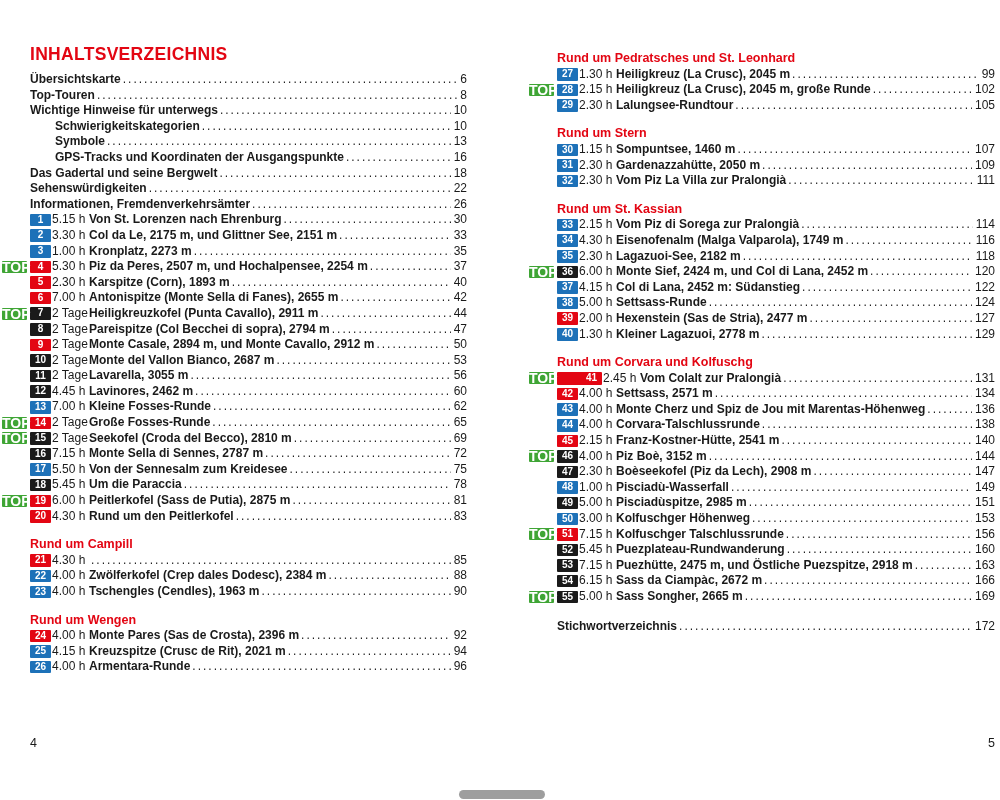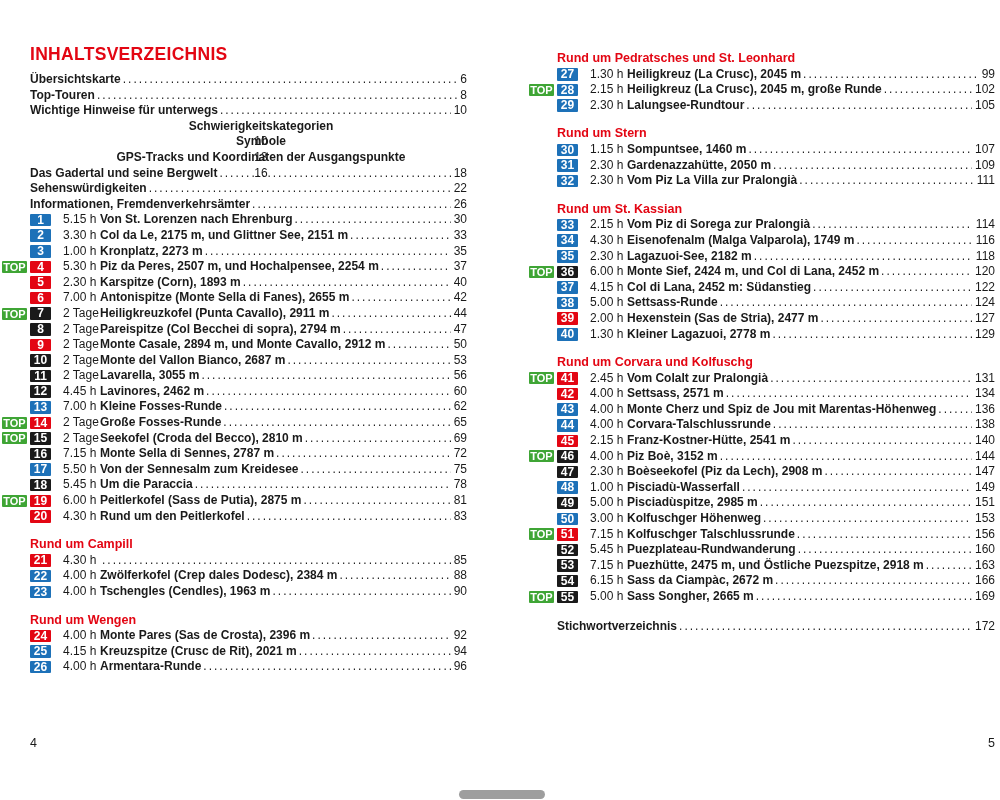--- a/index.html
+++ b/index.html
@@ -38,43 +38,43 @@
 
   .row {
     display: flex;
     align-items: center;
     line-height: 15.6px;
     height: 15.6px;
     font-size: 12px;
     position: relative;
   }
   .fm-row .label, .bm-row .label { font-weight: bold; white-space: nowrap; }
-  .fm-row.indent { padding-left: 25px; flex-direction: column; }
+  .fm-row.indent { padding-left: 25px; }
   .bm-row { margin-top: 14px; }
 
   .num-badge {
     flex: 0 0 21px;
     text-align: center;
     color: #fff;
     font-weight: bold;
-    font-size: 12px;
+    font-size: 10px;
     line-height: 12.5px;
     border-radius: 1px;
-    margin-right: 12px;
+    margin-right: 1px;
   }
   .top-badge {
     position: absolute;
     left: -28px;
     top: 50%;
     transform: translateY(-50%);
     width: 25px;
     text-align: center;
     color: #fff;
     font-weight: bold;
-    font-size: 11px;
+    font-size: 14px;
     line-height: 12px;
     border-radius: 1px;
     background: var(--badge-green);
   }
   .duration { flex: 0 0 37px; font-weight: 400; white-space: nowrap; }
   .name { font-weight: bold; white-space: nowrap; }
   .leader {
     flex: 1 1 auto;
     min-width: 6px;
     overflow: hidden;
@@ -445,21 +445,21 @@
       <div class="row tour-row">
         <span class="num-badge" style="background: var(--badge-blue);">40</span>
         <span class="duration">1.30 h</span>
         <span class="name">Kleiner Lagazuoi, 2778 m</span>
         <span class="leader"></span>
         <span class="pagenum">129</span>
       </div>
       <h2 class="section-heading">Rund um Corvara und Kolfuschg</h2>
       <div class="row tour-row">
         <span class="top-badge">TOP</span>
-        <span class="num-badge" style="background: var(--badge-red);">41</span>
+        <span class="num-badge" style="background: var(--badge-red); padding-left: 24px;">41</span>
         <span class="duration">2.45 h</span>
         <span class="name">Vom Colalt zur Pralongià</span>
         <span class="leader"></span>
         <span class="pagenum">131</span>
       </div>
       <div class="row tour-row">
         <span class="num-badge" style="background: var(--badge-red);">42</span>
         <span class="duration">4.00 h</span>
         <span class="name">Settsass, 2571 m</span>
         <span class="leader"></span>

